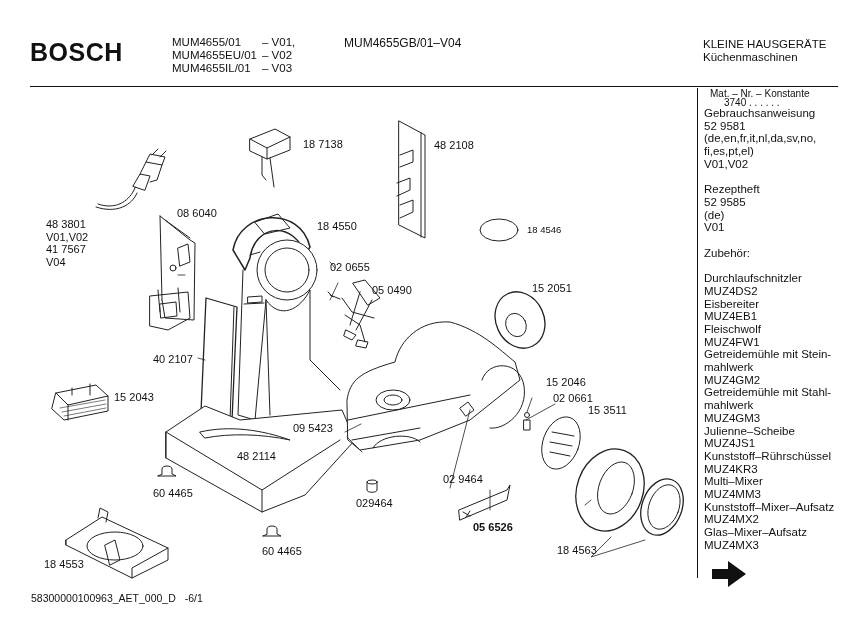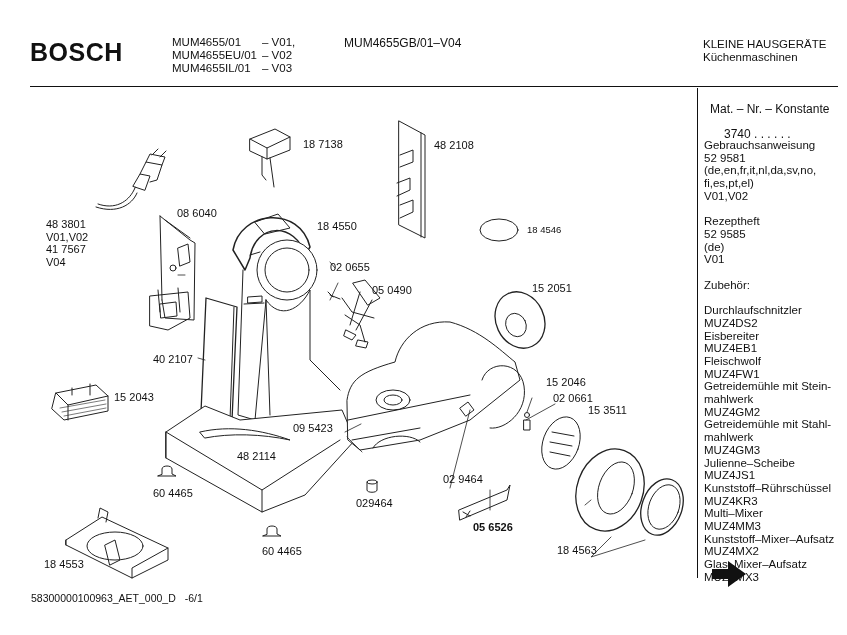--- a/index.html
+++ b/index.html
@@ -8,21 +8,21 @@
   .abs { position:absolute; white-space:nowrap; }
   .logo { left:30px; top:38px; font-size:25px; font-weight:bold; letter-spacing:0.5px; }
   .models { left:172px; top:36px; font-size:11.5px; line-height:13px; }
   .models .row { display:flex; }
   .models .m { width:90px; display:inline-block; }
   .model-gb { left:344px; top:36px; font-size:12px;text-align:right; }
   .category { left:703px; top:38px; font-size:11.5px; line-height:13px; }
   .hline { left:30px; top:86px; width:808px; height:0; border-top:1.5px solid #111; }
   .vline { left:697px; top:88px; width:0; height:490px; border-left:1.5px solid #111; }
   .side { left:704px; top:89px; font-size:11.5px; line-height:12.7px; }
-  .side .small { font-size:12px; line-height:9px;margin-top:16px; }
+  .side .small { font-size:10px; line-height:9px; }
   .side .small.indent { padding-left:20px; }
   .side .gap { height:12.7px; }
   .arrow { left:712px; top:561px; }
   .footer { left:31px; top:592px; font-size:10.5px; }
   .lbl { position:absolute; font-size:11px; white-space:nowrap; }
   .lbl.small { font-size:9.5px; }
   .lbl.bold { font-weight:bold;text-align:right; }
   svg.art { position:absolute; left:0; top:0; }
   svg.art * { vector-effect:non-scaling-stroke; }
 </style>

